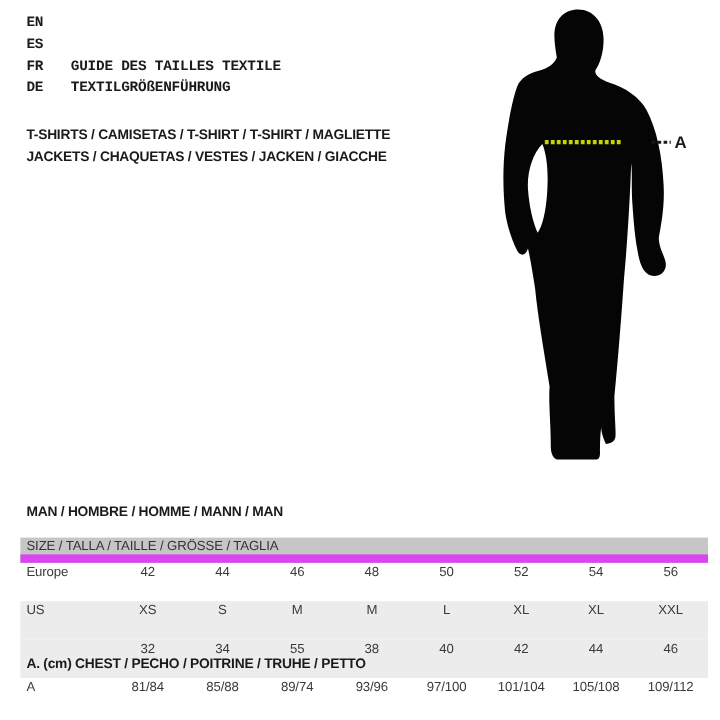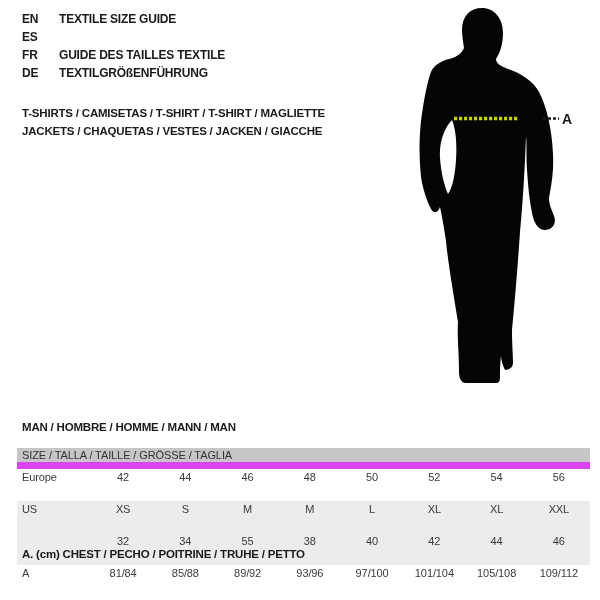--- a/index.html
+++ b/index.html
@@ -5,21 +5,21 @@
   html,body{margin:0;padding:0;}
   body{
     width:600px;height:600px;background:#ffffff;
     font-family:"Liberation Sans", sans-serif;
     color:#1a1a1a;overflow:hidden;position:relative;
   }
   .abs{position:absolute;}
 
   
   .lang-list{left:22px;top:10px;}
-  .lang-row{display:flex;line-height:18px;font-weight:bold;font-size:12px;letter-spacing:-0.2px;}
+  .lang-row{display:flex;line-height:18px;font-weight:bold;font-size:12px;letter-spacing:-0.2px;font-family:Liberation Mono, monospace;}
   .lang-code{width:37px;}
   .lang-label{white-space:nowrap;}
 
   
   .categories{left:22px;top:104px;}
   .cat-line{font-weight:bold;font-size:11.5px;line-height:18px;letter-spacing:-0.2px;white-space:nowrap;}
 
   
   .figure-svg{left:0;top:0;width:600px;height:600px;}
 
@@ -40,21 +40,20 @@
 
   
   .footnote{left:22px;top:548px;font-weight:bold;font-size:11.5px;letter-spacing:-0.2px;}
 </style>
 </head>
 <body>
 
 <div class="abs lang-list">
   <div class="lang-row">
     <span class="lang-code">EN</span>
-    <span class="lang-label">TEXTILE SIZE GUIDE</span>
   </div>
   <div class="lang-row">
     <span class="lang-code">ES</span>
   </div>
   <div class="lang-row">
     <span class="lang-code">FR</span>
     <span class="lang-label">GUIDE DES TAILLES TEXTILE</span>
   </div>
   <div class="lang-row">
     <span class="lang-code">DE</span>
@@ -150,21 +149,21 @@
     <div class="tcell">40</div>
     <div class="tcell">42</div>
     <div class="tcell">44</div>
     <div class="tcell">46</div>
   </div>
 
   <div class="trow">
     <div class="tlabel">A</div>
     <div class="tcell">81/84</div>
     <div class="tcell">85/88</div>
-    <div class="tcell">89/92</div>
+    <div class="tcell">89/74</div>
     <div class="tcell">93/96</div>
     <div class="tcell">97/100</div>
     <div class="tcell">101/104</div>
     <div class="tcell">105/108</div>
     <div class="tcell">109/112</div>
   </div>
 </div>
 
 <div class="abs footnote">A. (cm) CHEST / PECHO / POITRINE / TRUHE / PETTO</div>
 

